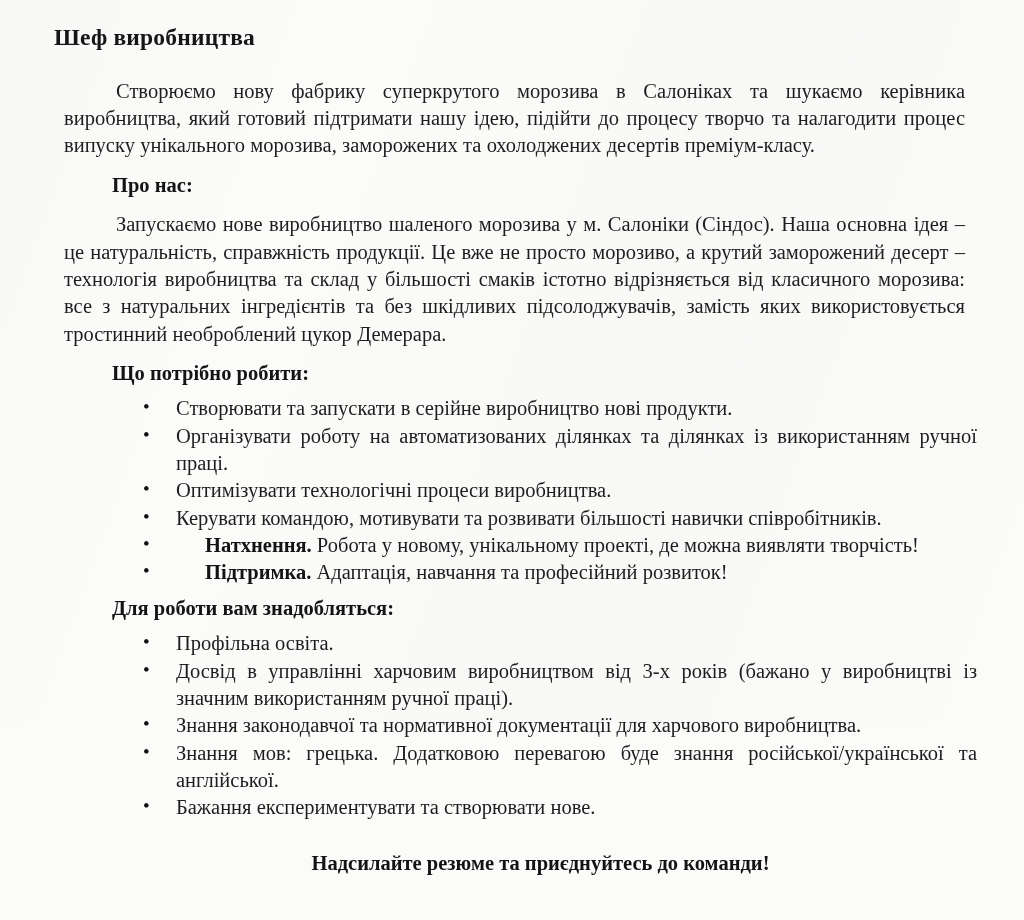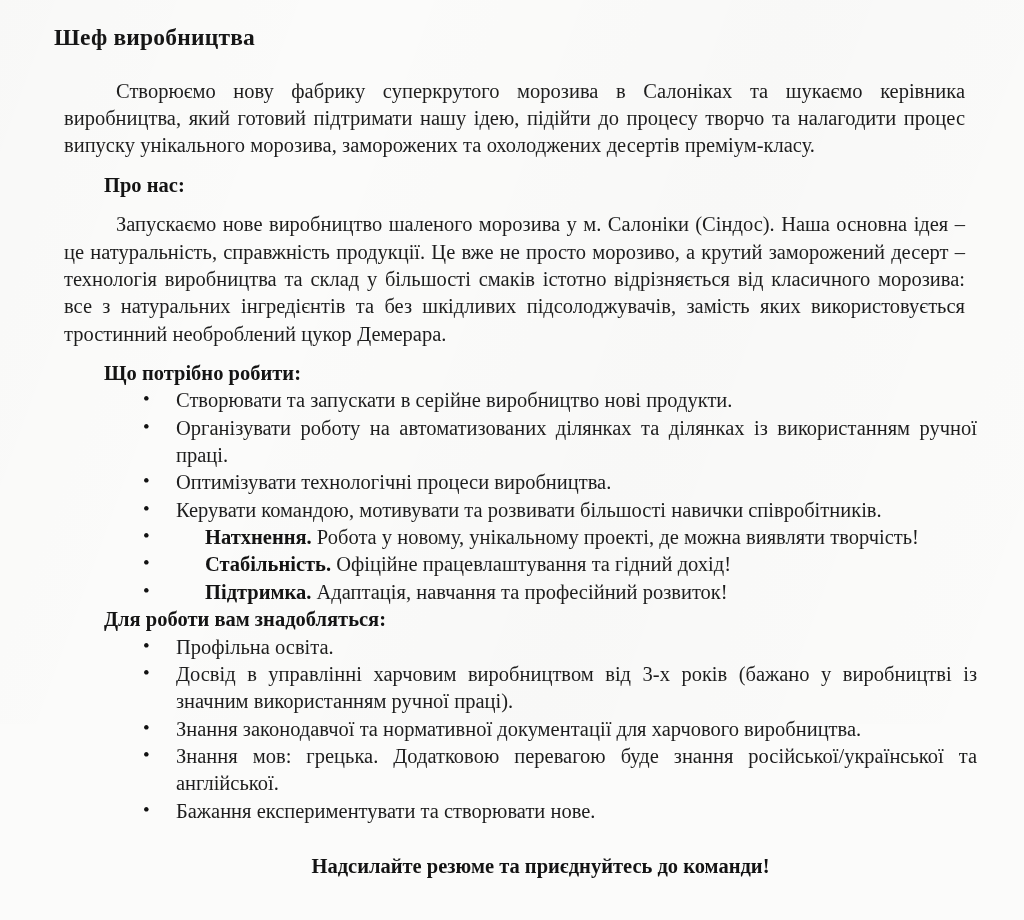--- a/index.html
+++ b/index.html
@@ -53,21 +53,21 @@
     margin: 12px;
     text-indent: 52px;
     color: #1d1d1d;
     word-spacing: 0.2px;
   }
 
   .heading {
     font-size: 20.5px;
     font-weight: bold;
     line-height: 1.335;
-    margin: 0;
+    margin: 8px;
     text-indent: 52px;
     color: #141414;
   }
 
   ul.bullets {
     list-style: none;
     margin: 0;
     padding: 0;
   }
 
@@ -129,21 +129,20 @@
     <ul class="bullets">
         <li><span>Створювати та запускати в серійне виробництво нові продукти.</span></li>
         <li><span>Організувати роботу на автоматизованих ділянках та ділянках із використанням ручної праці.</span></li>
         <li><span>Оптимізувати технологічні процеси виробництва.</span></li>
         <li><span>Керувати командою, мотивувати та розвивати більшості навички співробітників.</span></li>
       </ul>
 
 
     <ul class="bullets">
         <li><span class="lead">Натхнення.</span><span> Робота у новому, унікальному проекті, де можна виявляти творчість!</span></li>
-        <li><span class="lead">Стабільність.</span><span> Офіційне працевлаштування та гідний дохід!</span></li>
         <li><span class="lead">Підтримка.</span><span> Адаптація, навчання та професійний розвиток!</span></li>
       </ul>
 
     <p class="heading">Для роботи вам знадобляться:</p>
 
     <ul class="bullets">
         <li><span>Профільна освіта.</span></li>
         <li><span>Досвід в управлінні харчовим виробництвом від 3-х років (бажано у виробництві із значним використанням ручної праці).</span></li>
         <li><span>Знання законодавчої та нормативної документації для харчового виробництва.</span></li>
         <li><span>Знання мов: грецька. Додатковою перевагою буде знання російської/української та англійської.</span></li>

